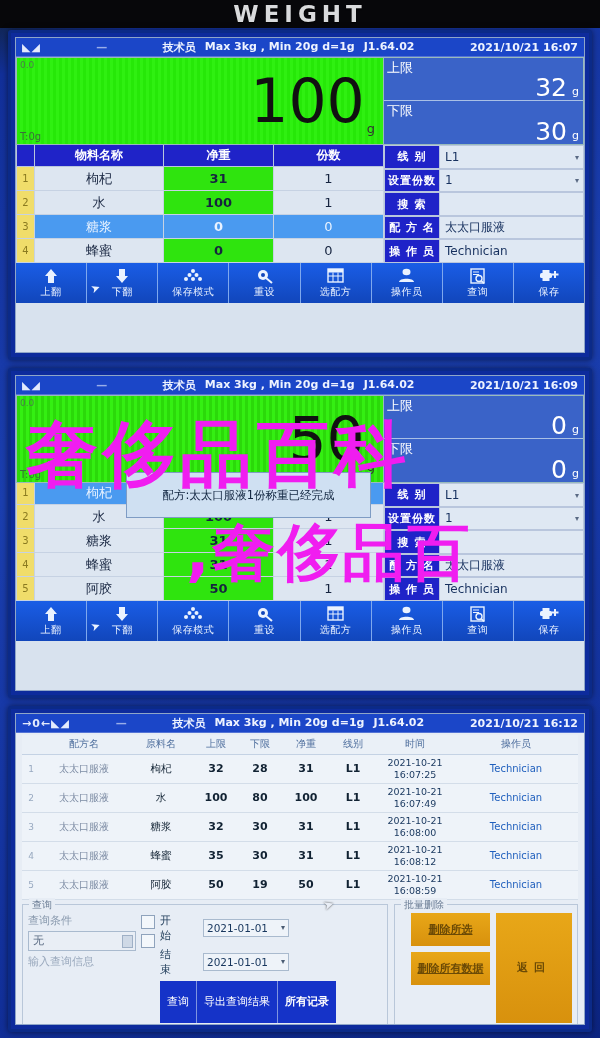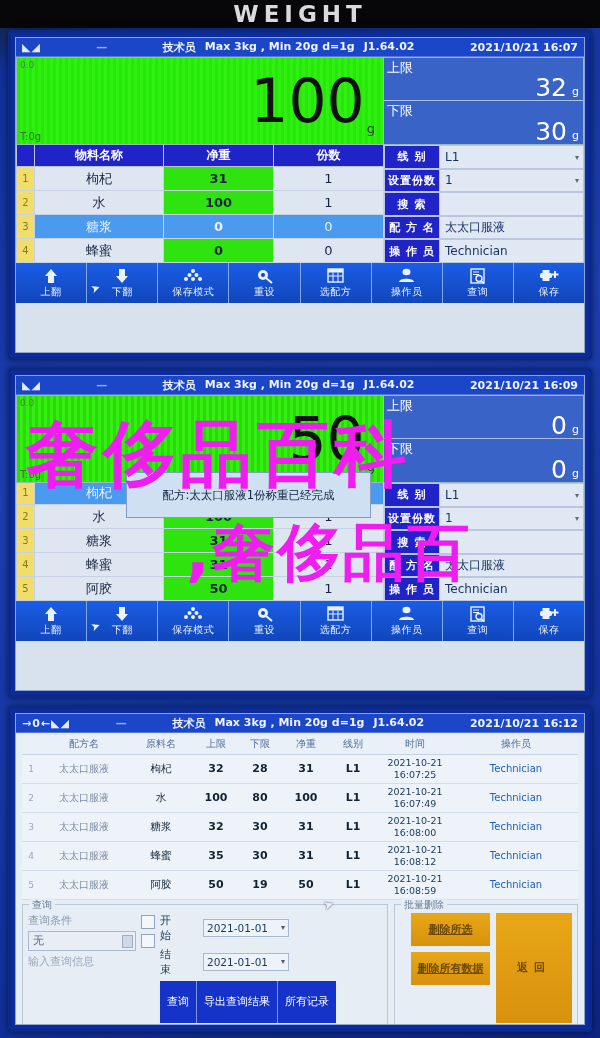--- a/index.html
+++ b/index.html
@@ -171,21 +171,21 @@
   .dlabel { font-size:11px; color:#26425f; letter-spacing:3px; width:30px; }
   .dsel { width:86px; height:18px; background:#eef3f9; border:1px solid #a9bace;
     display:flex; align-items:center; justify-content:space-between; padding:0 3px;
     font-size:10.5px; color:#17365d; }
   .dsel .car { font-size:8px; color:#4a5c74; }
   .qbtns { display:flex; align-self:flex-end; }
   .qbtn {
     background:#1533c8; color:#fff; font-size:11px; padding:0 7px; height:42px;
     display:flex; align-items:center; justify-content:center; border-right:1px solid #7f94e0;
   }
-  .qbtn:last-child { border-right:none; }
+  .qbtn:last-child { border-right:none;font-weight:bold; }
   .fs-del { flex:0 0 184px; display:flex; gap:6px;padding-left:16px; }
   .delcol { display:flex; flex-direction:column; gap:6px; flex:1 1 auto; }
   .delbtn {
     background:linear-gradient(180deg,#e8a718,#d8910d); color:#6b4a06;
     font-size:11px; font-weight:bold; height:33px;
     display:flex; align-items:center; justify-content:center;text-decoration:underline;
   }
   .backbtn {
     flex:0 0 76px; background:linear-gradient(180deg,#e8a718,#d8910d); color:#6b4a06;
     font-size:11px; font-weight:bold; letter-spacing:6px;

